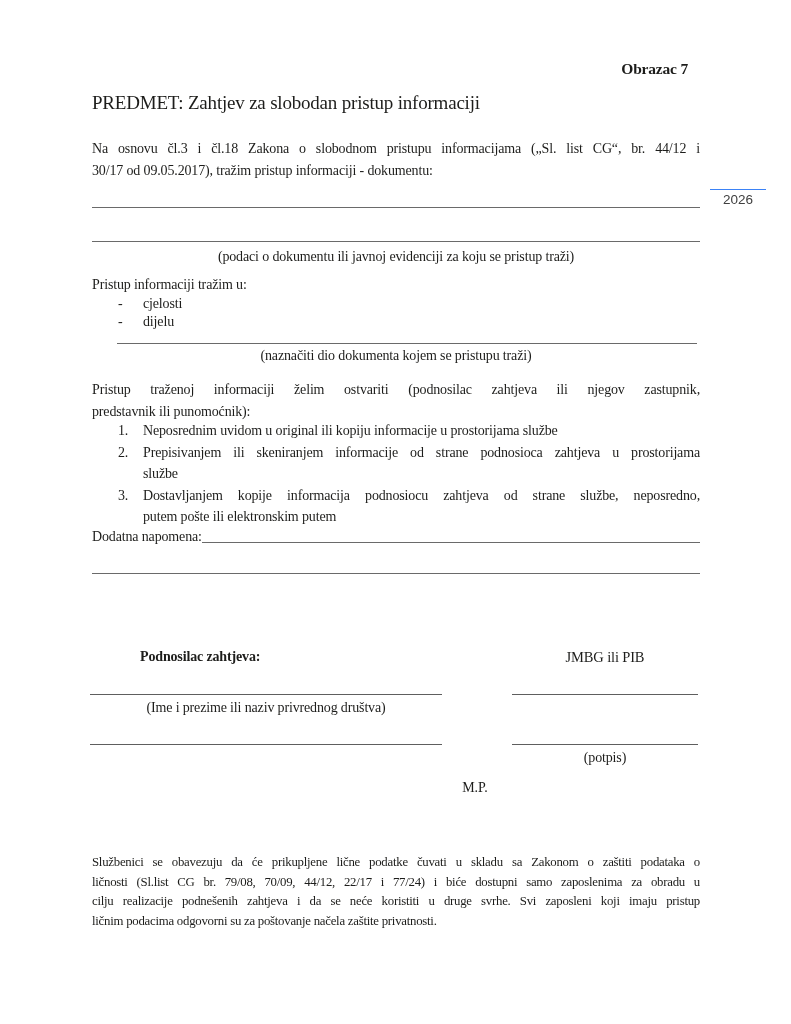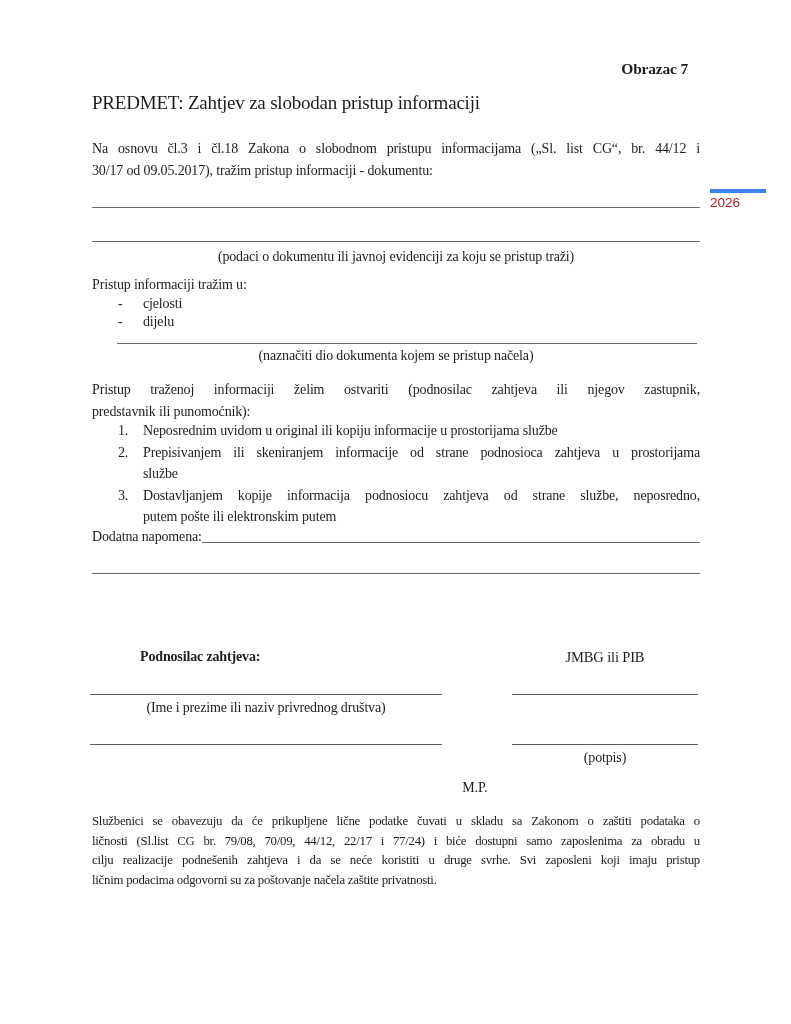--- a/index.html
+++ b/index.html
@@ -41,26 +41,26 @@
   .intro { left: 92px; top: 138px; width: 608px; }
 
   .rule { border-top: 1px solid #6a6a6a; height: 0; }
   .rule-1 { left: 92px;  top: 207px; width: 608px; }
   .rule-2 { left: 92px;  top: 241px; width: 608px; }
   .rule-3 { left: 117px; top: 343px; width: 580px; }
   .rule-4 { left: 92px;  top: 573px; width: 608px; }
 
   .year-badge {
     left: 710px; top: 189px; width: 56px;
-    border-top: 4px solid #3b82f6;
+    border-top: 1px solid #3b82f6;
     padding-top: 2px;
     font-family: "Liberation Sans", sans-serif;
     font-size: 13.5px;
-    color: #b91c1c;
-    text-align: left;
+    color: #404040;
+    text-align: center;
   }
 
   .caption {
     font-size: 14px;
     letter-spacing: -0.15px;
     text-align: center;
   }
   .caption-1 { left: 92px; top: 249px; width: 608px; }
   .caption-2 { left: 92px; top: 348px; width: 608px; }
 
@@ -100,21 +100,21 @@
   .sig-rule-addr { left: 90px;  top: 744px; width: 352px; }
   .sig-rule-sign { left: 512px; top: 744px; width: 186px; }
 
   .caption-name { left: 90px;  top: 700px; width: 352px; }
   .caption-addr { left: 90px;  top: 750px; width: 352px; }
   .caption-sign { left: 512px; top: 750px; width: 186px; }
 
   .stamp { left: 430px; top: 780px; width: 90px; text-align: center; font-size: 14px; }
 
   .footer {
-    left: 92px; top: 812px; width: 608px;
+    left: 92px; top: 853px; width: 608px;
     font-size: 12.8px;
     letter-spacing: -0.25px;
     line-height: 19.5px;
   }
 </style>
 </head>
 <body>
 
 <div class="page">
 
@@ -139,21 +139,21 @@
 
   <div class="abs scope-opt scope-opt-0">
     <span class="dash">-</span><span>cjelosti</span>
   </div>
   <div class="abs scope-opt scope-opt-1">
     <span class="dash">-</span><span>dijelu</span>
   </div>
 
   <div class="abs rule rule-3"></div>
 
-  <div class="abs caption caption-2">(naznačiti dio dokumenta kojem se pristup načela)</div>
+  <div class="abs caption caption-2">(naznačiti dio dokumenta kojem se pristupu traži)</div>
 
   <div class="abs methods-intro body-text">
     <div class="jline">Pristup traženoj informaciji želim ostvariti (podnosilac zahtjeva ili njegov zastupnik,</div>
     <div>predstavnik ili punomoćnik):</div>
   </div>
 
   <div class="abs methods-list">
     <div class="method-item">
       <span class="num">1.</span>
       <span class="itext">

